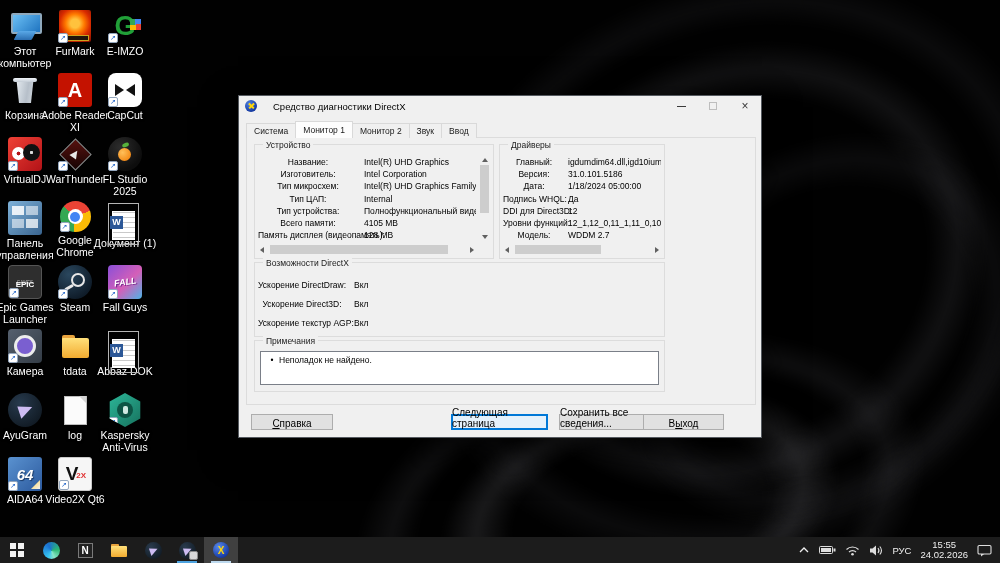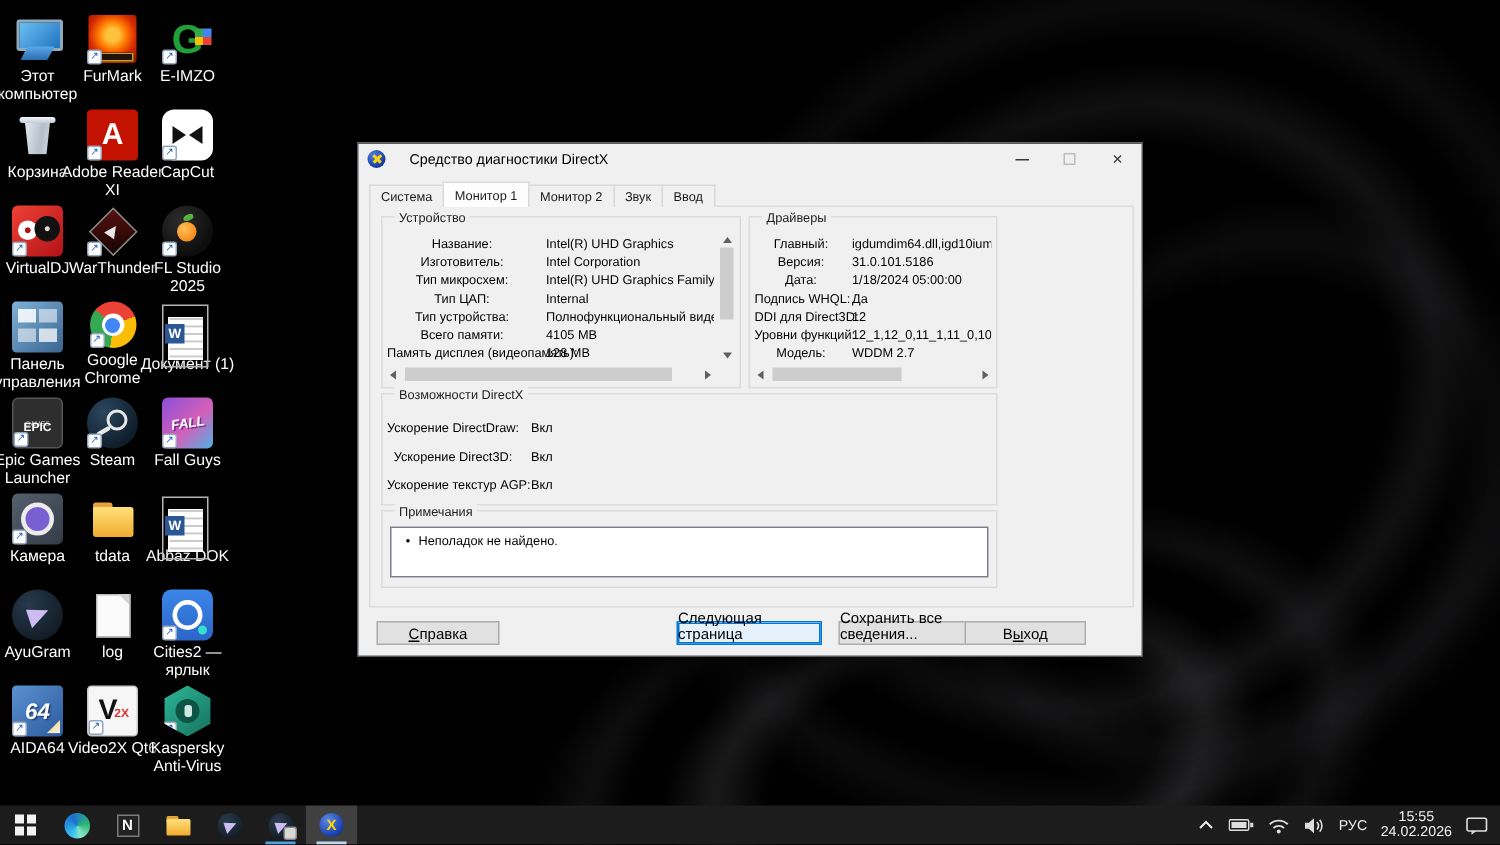--- a/index.html
+++ b/index.html
@@ -408,26 +408,20 @@
         <div class="dlabel">Fall Guys</div>
       </div>
 
       <div class="dicon">
         <div class="art" data-art="worddoc">
           
         </div>
         <div class="dlabel">Abbaz DOK</div>
       </div>
 
-      <div class="dicon">
-        <div class="art" data-art="cities2">
-          <span class="sc"></span>
-        </div>
-        <div class="dlabel">Cities2 — ярлык</div>
-      </div>
 
       <div class="dicon">
         <div class="art" data-art="kaspersky">
           <span class="sc"></span>
         </div>
         <div class="dlabel">Kaspersky Anti-Virus</div>
       </div>
     </div>
 
   <div class="win">

